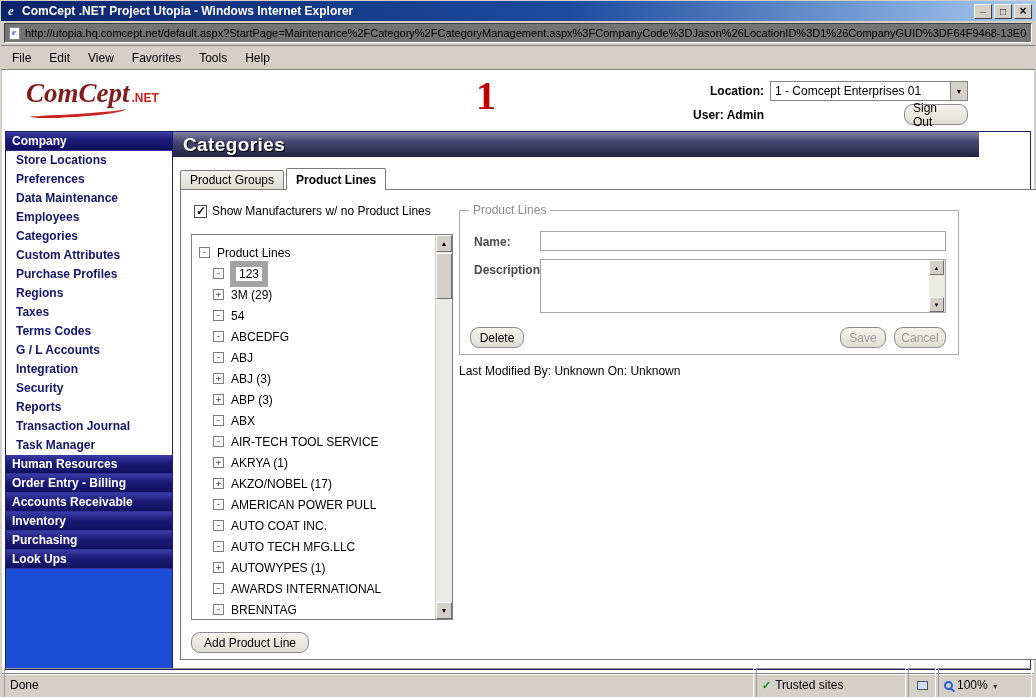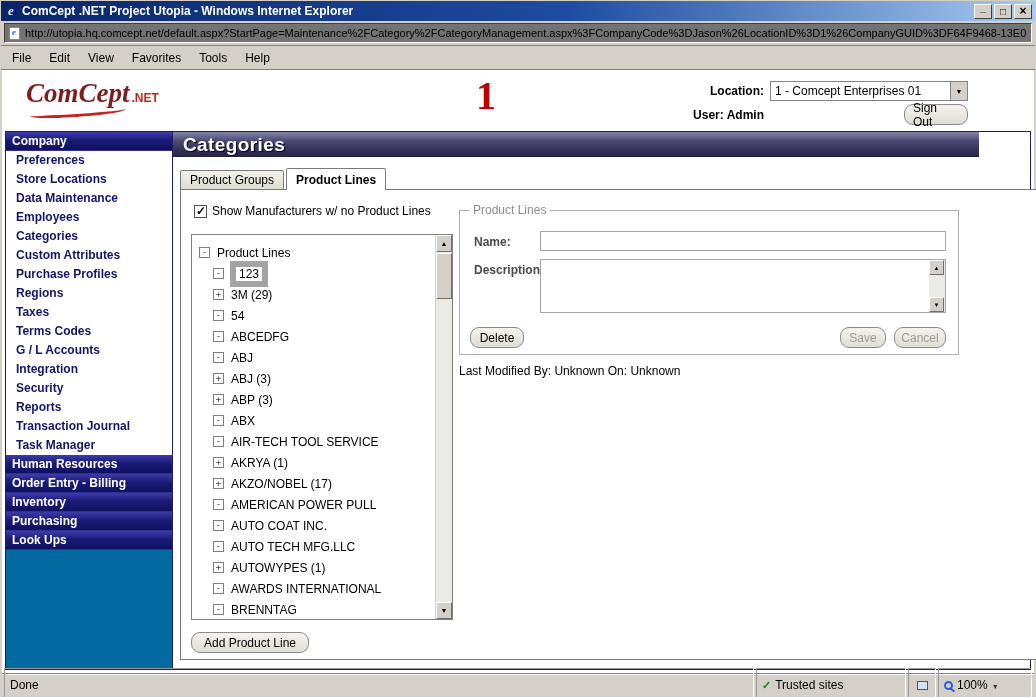--- a/index.html
+++ b/index.html
@@ -75,21 +75,21 @@
     display:flex; align-items:center; justify-content:center;
     background:linear-gradient(180deg,#F5F3EC 0%, #E0DDD3 100%);
     border:1px solid #8B8B8B; border-radius:9px; font-size:12px; color:#000; padding:2px 8px;
   }
   .btn.disabled { color:#9B9B9B; }
 
   
   .content-frame { position:absolute; top:61px; left:3px; width:1026px; height:539px; border:1px solid #20205E; background:#fff; display:flex; }
 
   
-  .sidebar { width:167px; border-right:1px solid #20205E; background:#0369a1; flex:0 0 auto; }
+  .sidebar { width:167px; border-right:1px solid #20205E; background:#1d4ed8; flex:0 0 auto; }
   .side-header {
     height:19px; line-height:19px; padding-left:6px;
     background:linear-gradient(180deg,#3C3CA8 0%, #1B1B78 45%, #101060 100%);
     color:#fff; font-size:12px; font-weight:bold; border-bottom:1px solid #30309A;
   }
   .side-item { height:19px; line-height:19px; padding-left:10px; color:#14146A; font-size:12px; font-weight:bold; background:#fff; }
 
   
   .main { flex:1; position:relative; background:#fff; }
   .banner {
@@ -211,38 +211,39 @@
         </div>
         <div class="user-line">User: Admin</div>
         <div class="btn signout">Sign Out</div>
       </div>
     </div>
 
     <div class="content-frame">
 
       <div class="sidebar">
         <div class="side-header">Company</div>
+        <div class="side-item">Store Locations</div>
         <div class="side-item">Preferences</div>
-        <div class="side-item">Store Locations</div>
         <div class="side-item">Data Maintenance</div>
         <div class="side-item">Employees</div>
         <div class="side-item">Categories</div>
         <div class="side-item">Custom Attributes</div>
         <div class="side-item">Purchase Profiles</div>
         <div class="side-item">Regions</div>
         <div class="side-item">Taxes</div>
         <div class="side-item">Terms Codes</div>
         <div class="side-item">G / L Accounts</div>
         <div class="side-item">Integration</div>
         <div class="side-item">Security</div>
         <div class="side-item">Reports</div>
         <div class="side-item">Transaction Journal</div>
         <div class="side-item">Task Manager</div>
         <div class="side-header">Human Resources</div>
         <div class="side-header">Order Entry - Billing</div>
+        <div class="side-header">Accounts Receivable</div>
         <div class="side-header">Inventory</div>
         <div class="side-header">Purchasing</div>
         <div class="side-header">Look Ups</div>
       </div>
 
       <div class="main">
         <div class="banner">Categories</div>
 
         <div class="tabs">
           <div class="tab">Product Groups</div>

